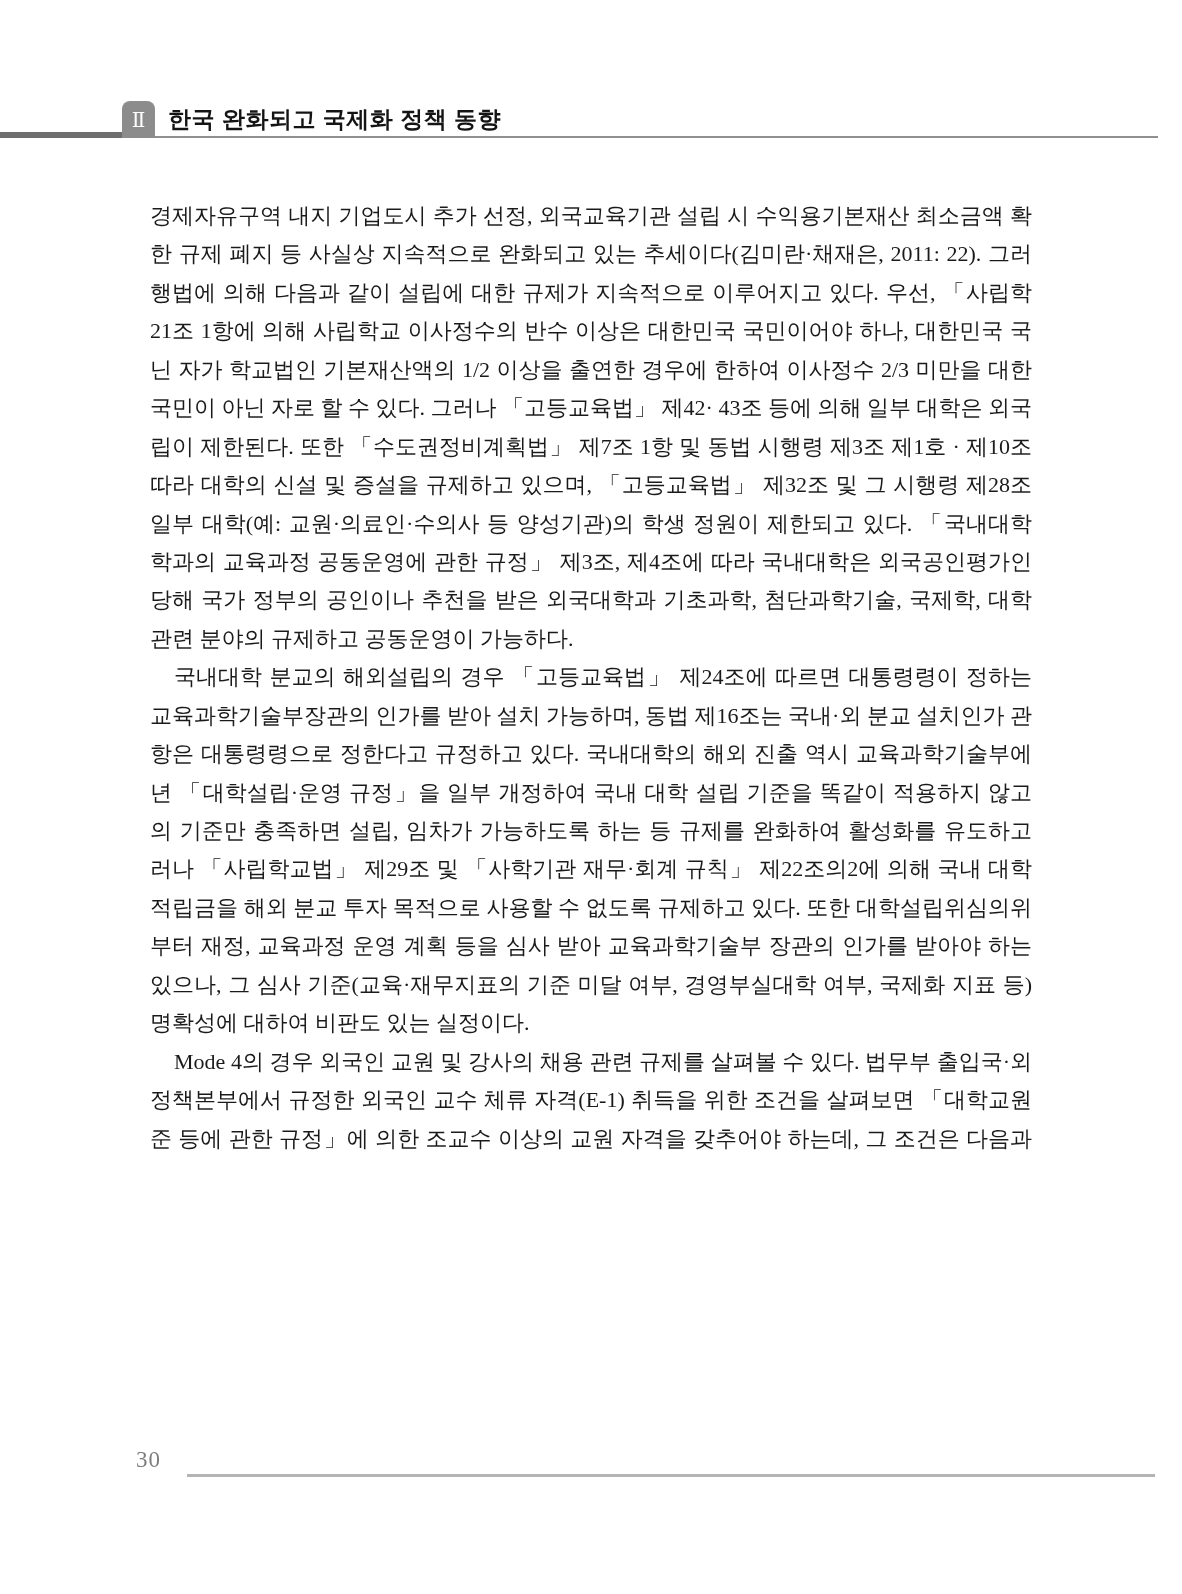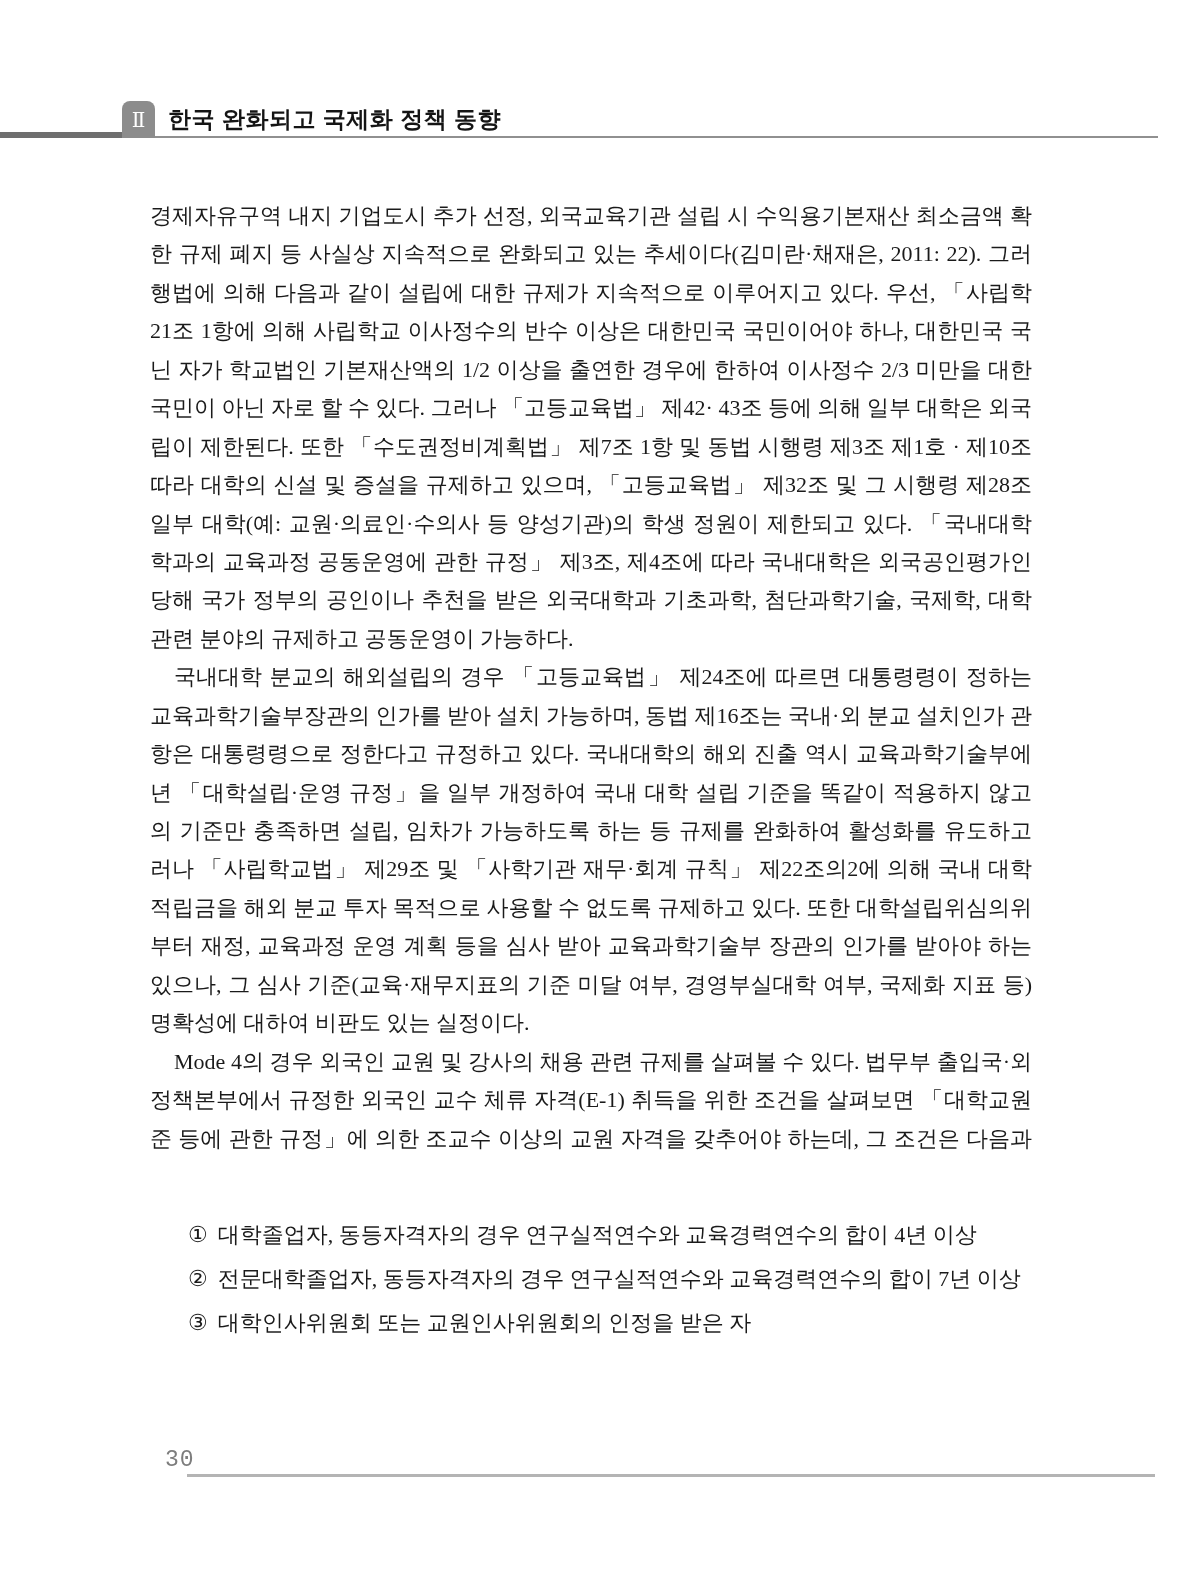--- a/index.html
+++ b/index.html
@@ -53,22 +53,22 @@
     margin-top:55px;
     padding-left:38px;
     font-size:22px;
   }
   .reg-item{
     line-height:44px;height:44px;white-space:nowrap;
   }
   .reg-item .marker{margin-right:10px;}
   
   .footer-page-number{
-    position:absolute;left:165px;top:1447px;
-    font-family:Liberation Mono, monospace;
+    position:absolute;left:136px;top:1447px;
+    font-family:Liberation Serif, serif;
     font-size:23px;font-weight:500;color:#7d7d7d;letter-spacing:1px;
   }
   .footer-rule{
     position:absolute;left:187px;top:1474px;width:968px;height:3px;
     background:#b4b4b4;
   }
 </style>
 </head>
 <body>
 
@@ -99,22 +99,16 @@
     <div class="line">년 「대학설립·운영 규정」을 일부 개정하여 국내 대학 설립 기준을 똑같이 적용하지 않고 해당 국가</div>
     <div class="line">의 기준만 충족하면 설립, 임차가 가능하도록 하는 등 규제를 완화하여 활성화를 유도하고 있다. 그</div>
     <div class="line">러나 「사립학교법」 제29조 및 「사학기관 재무·회계 규칙」 제22조의2에 의해 국내 대학의 교비 및</div>
     <div class="line">적립금을 해외 분교 투자 목적으로 사용할 수 없도록 규제하고 있다. 또한 대학설립위심의위원회로</div>
     <div class="line">부터 재정, 교육과정 운영 계획 등을 심사 받아 교육과학기술부 장관의 인가를 받아야 하는 규정도</div>
     <div class="line">있으나, 그 심사 기준(교육·재무지표의 기준 미달 여부, 경영부실대학 여부, 국제화 지표 등)의 불</div>
     <div class="line last">명확성에 대하여 비판도 있는 실정이다.</div>
     <div class="line indent">Mode 4의 경우 외국인 교원 및 강사의 채용 관련 규제를 살펴볼 수 있다. 법무부 출입국·외국인</div>
     <div class="line">정책본부에서 규정한 외국인 교수 체류 자격(E-1) 취득을 위한 조건을 살펴보면 「대학교원 자격기</div>
     <div class="line last">준 등에 관한 규정」에 의한 조교수 이상의 교원 자격을 갖추어야 하는데, 그 조건은 다음과 같다.</div>
-    <div class="reg-list">
-
-  <div class="reg-item"><span class="marker">①</span><span>대학졸업자, 동등자격자의 경우 연구실적연수와 교육경력연수의 합이 4년 이상</span></div>
-      <div class="reg-item"><span class="marker">②</span><span>전문대학졸업자, 동등자격자의 경우 연구실적연수와 교육경력연수의 합이 7년 이상</span></div>
-      <div class="reg-item"><span class="marker">③</span><span>대학인사위원회 또는 교원인사위원회의 인정을 받은 자</span></div>
-    </div>
 </div>
 
 <div class="footer-page-number">30</div>
 <div class="footer-rule"></div>
 
 </body></html>

